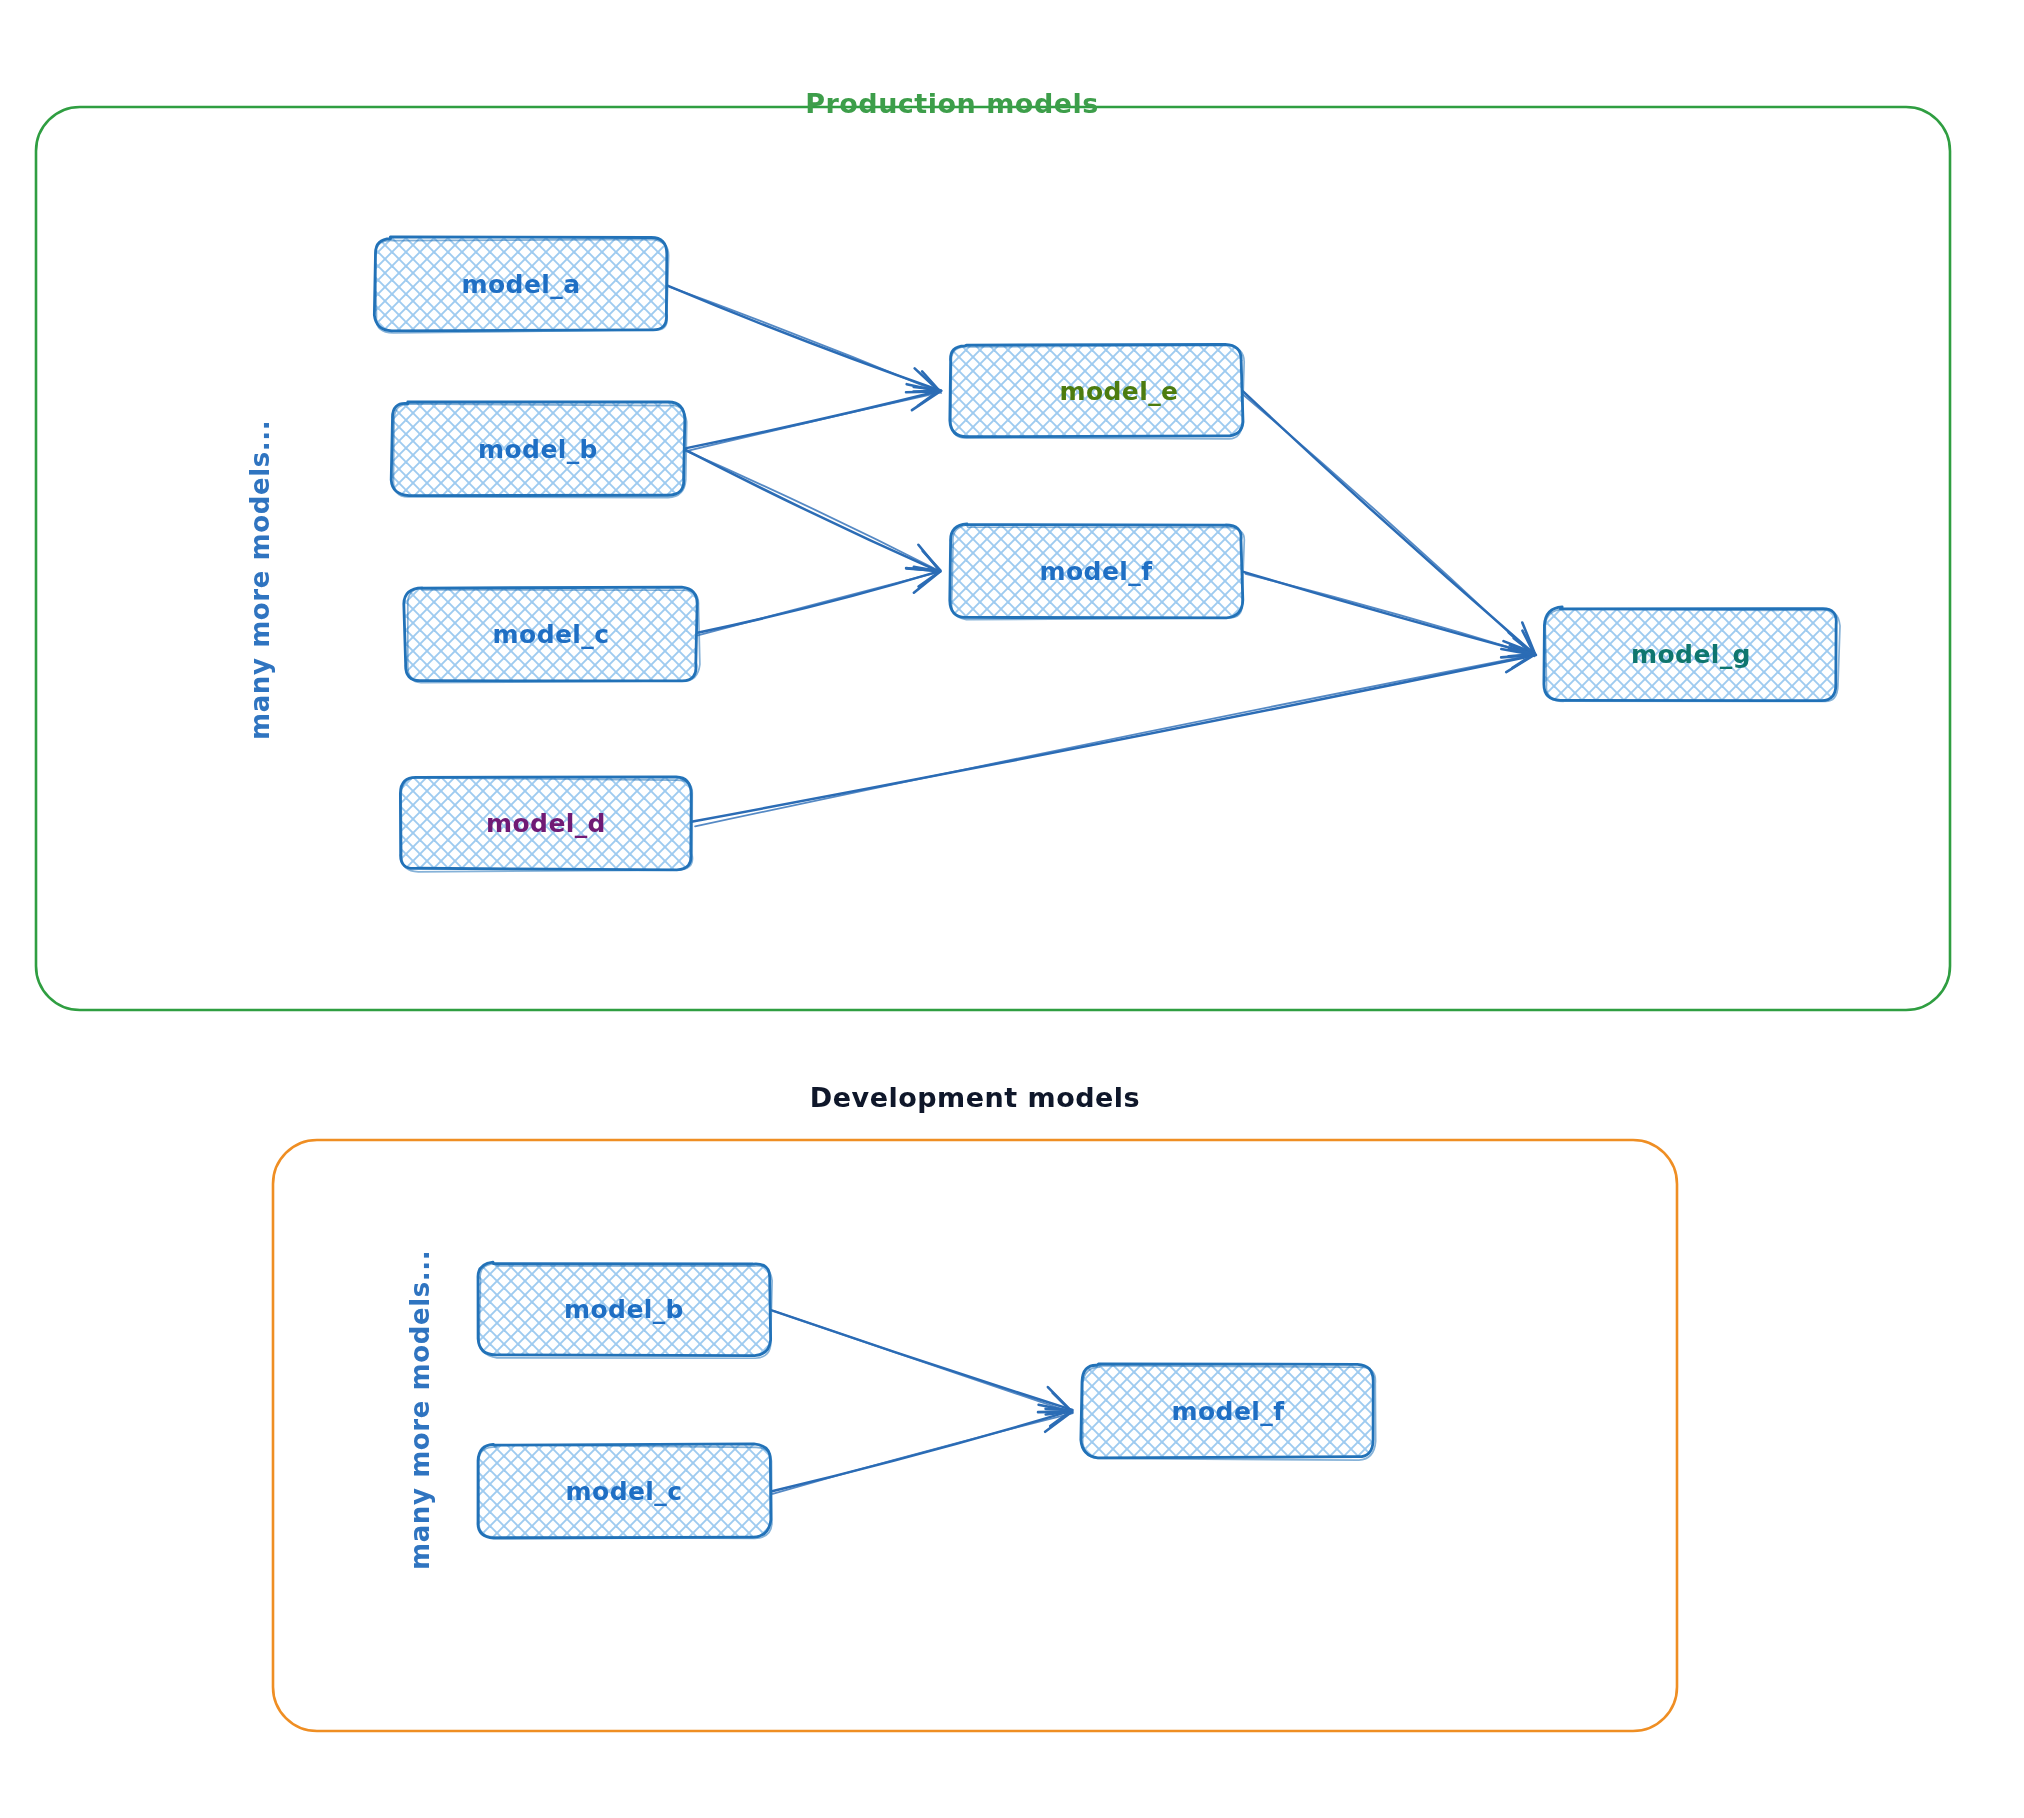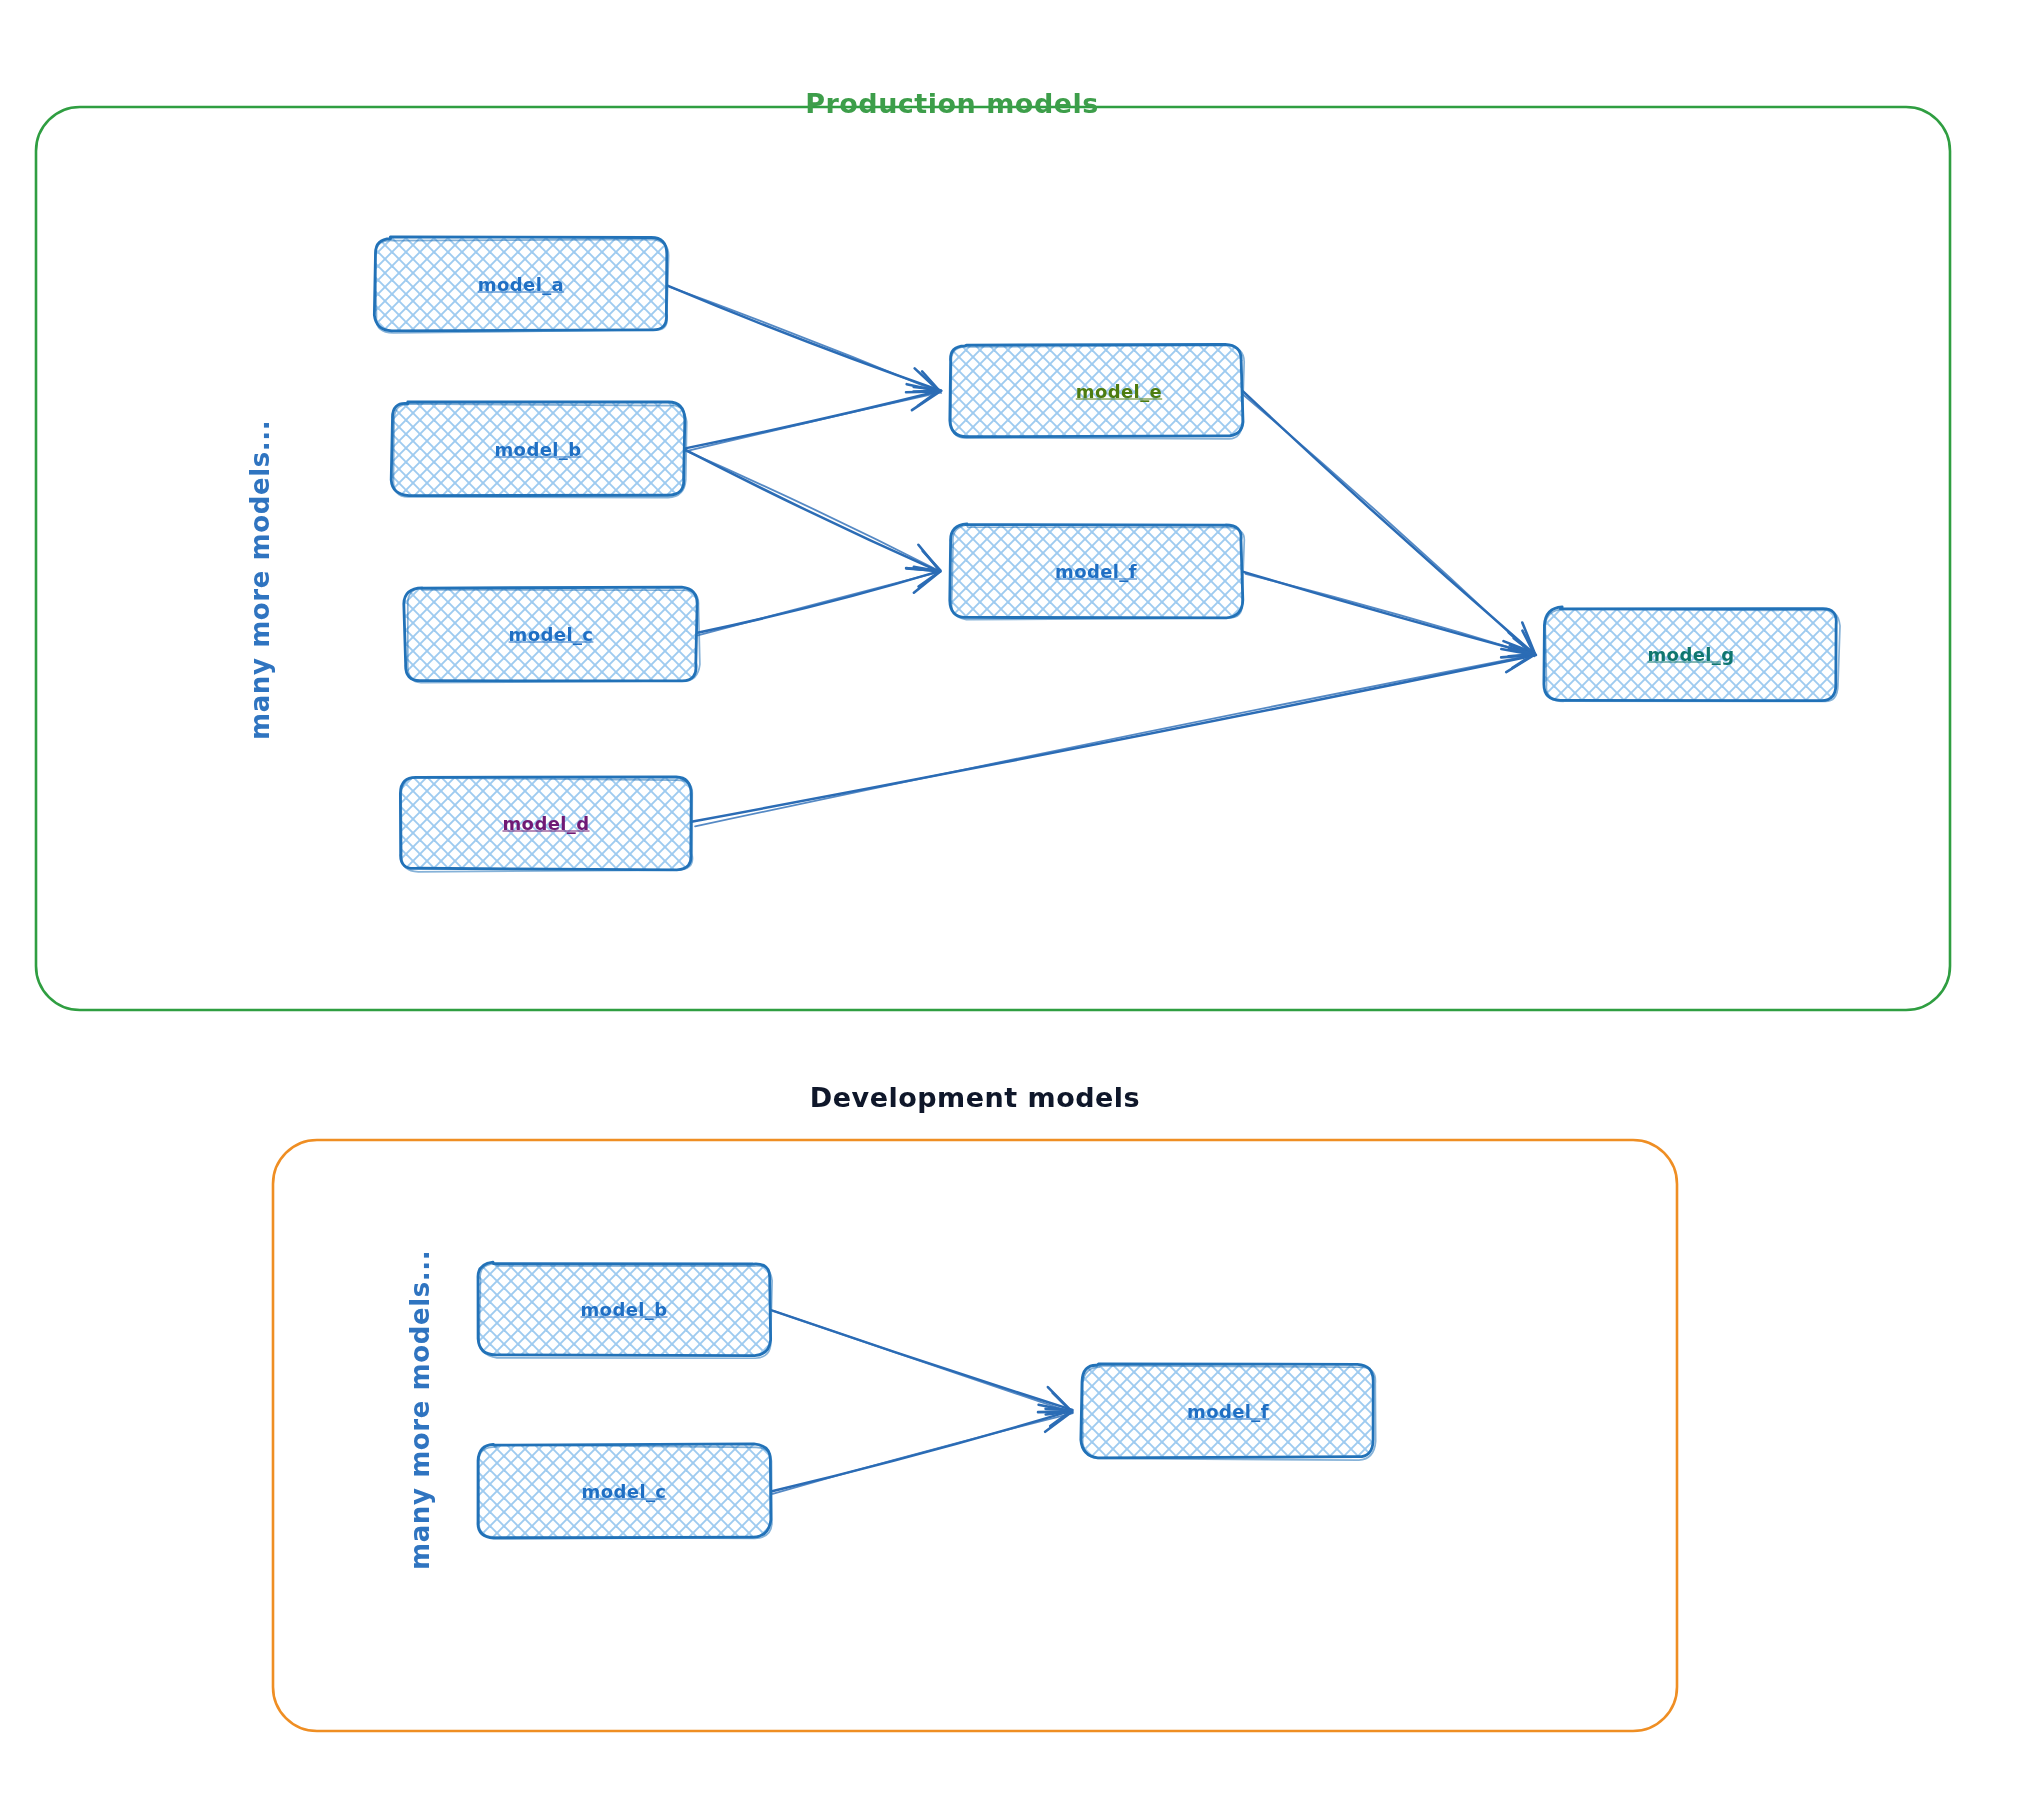--- a/index.html
+++ b/index.html
@@ -29,27 +29,26 @@
     font-family: "DejaVu Sans", sans-serif;
     font-size: 27px;
     font-weight: 600;
     letter-spacing: 0.5px;
     white-space: nowrap;
     transform: translateX(-50%);
   }
   .node-label {
     position: absolute;
     font-family: "DejaVu Sans", sans-serif;
-    font-size: 18px;
+    font-size: 25px;
     font-weight: 600;
     letter-spacing: 0.4px;
     white-space: nowrap;
     transform: translate(-50%, -50%);
     pointer-events: none;
-    text-decoration: underline;
   }
   .side-label {
     position: absolute;
     font-family: "DejaVu Sans", sans-serif;
     font-size: 26px;
     font-weight: 600;
     letter-spacing: 0.6px;
     white-space: nowrap;
     transform-origin: 0 0;
   }

